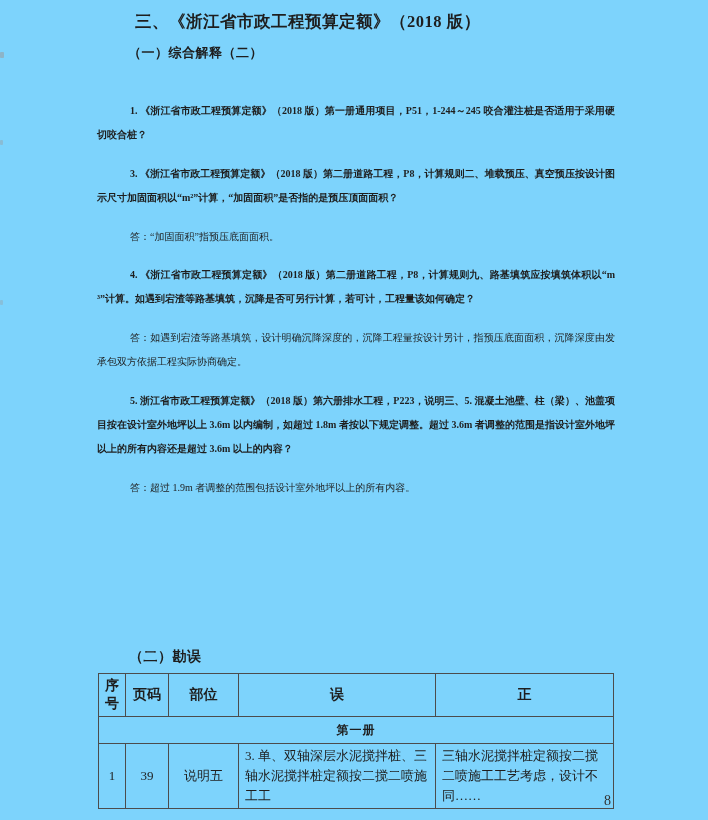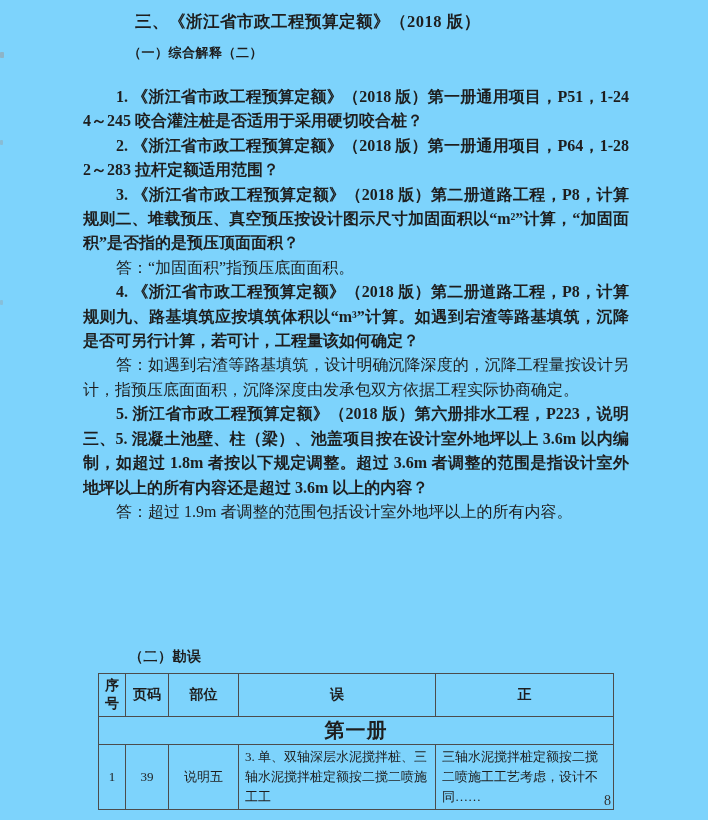--- a/index.html
+++ b/index.html
@@ -36,22 +36,22 @@
     text-indent: 45px;
     margin-top: 7px;
     letter-spacing: 0.5px;
   }
   .qa-block {
     margin-top: 20px;
     height: 540px;
     overflow: hidden;
   }
   .qa-block p {
-    margin: 0;
-    font-size: 16px;
+    margin: 14px;
+    font-size: 10px;
     line-height: 24.4px;
     text-align: justify;
     text-indent: 33px;
     word-break: break-all;
   }
   .qa-block p.q {
     font-weight: bold;
   }
   .errata-h {
     font-size: 14px;
@@ -76,21 +76,21 @@
     overflow: hidden;
   }
   table.errata thead th {
     font-size: 14px;
     font-weight: bold;
     height: 42px;
     line-height: 18px;
   }
   table.errata .group-row td {
     height: 26px;
-    font-size: 20px;
+    font-size: 12px;
     font-weight: bold;
     letter-spacing: 1px;
   }
   table.errata tbody .data-row td {
     height: 43px;
     font-size: 13px;
   }
   table.errata td.cell-left {
     text-align: left;
     padding: 2px 6px;
@@ -123,21 +123,20 @@
   <div class="speck s1"></div>
   <div class="speck s2"></div>
   <div class="speck s3"></div>
 
   <div class="content">
     <div class="h1">三、《浙江省市政工程预算定额》（2018 版）</div>
     <div class="h2">（一）综合解释（二）</div>
 
     <div class="qa-block">
       <p class="q">1. 《浙江省市政工程预算定额》（2018 版）第一册通用项目，P51，1-244～245 咬合灌注桩是否适用于采用硬切咬合桩？</p>
-      <p class="q">2. 《浙江省市政工程预算定额》（2018 版）第一册通用项目，P64，1-282～283 拉杆定额适用范围？</p>
       <p class="q">3. 《浙江省市政工程预算定额》（2018 版）第二册道路工程，P8，计算规则二、堆载预压、真空预压按设计图示尺寸加固面积以“m²”计算，“加固面积”是否指的是预压顶面面积？</p>
       <p class="a">答：“加固面积”指预压底面面积。</p>
       <p class="q">4. 《浙江省市政工程预算定额》（2018 版）第二册道路工程，P8，计算规则九、路基填筑应按填筑体积以“m³”计算。如遇到宕渣等路基填筑，沉降是否可另行计算，若可计，工程量该如何确定？</p>
       <p class="a">答：如遇到宕渣等路基填筑，设计明确沉降深度的，沉降工程量按设计另计，指预压底面面积，沉降深度由发承包双方依据工程实际协商确定。</p>
       <p class="q">5. 浙江省市政工程预算定额》（2018 版）第六册排水工程，P223，说明三、5. 混凝土池壁、柱（梁）、池盖项目按在设计室外地坪以上 3.6m 以内编制，如超过 1.8m 者按以下规定调整。超过 3.6m 者调整的范围是指设计室外地坪以上的所有内容还是超过 3.6m 以上的内容？</p>
       <p class="a">答：超过 1.9m 者调整的范围包括设计室外地坪以上的所有内容。</p>
     </div>
 
     <div class="errata-h">（二）勘误</div>
 

